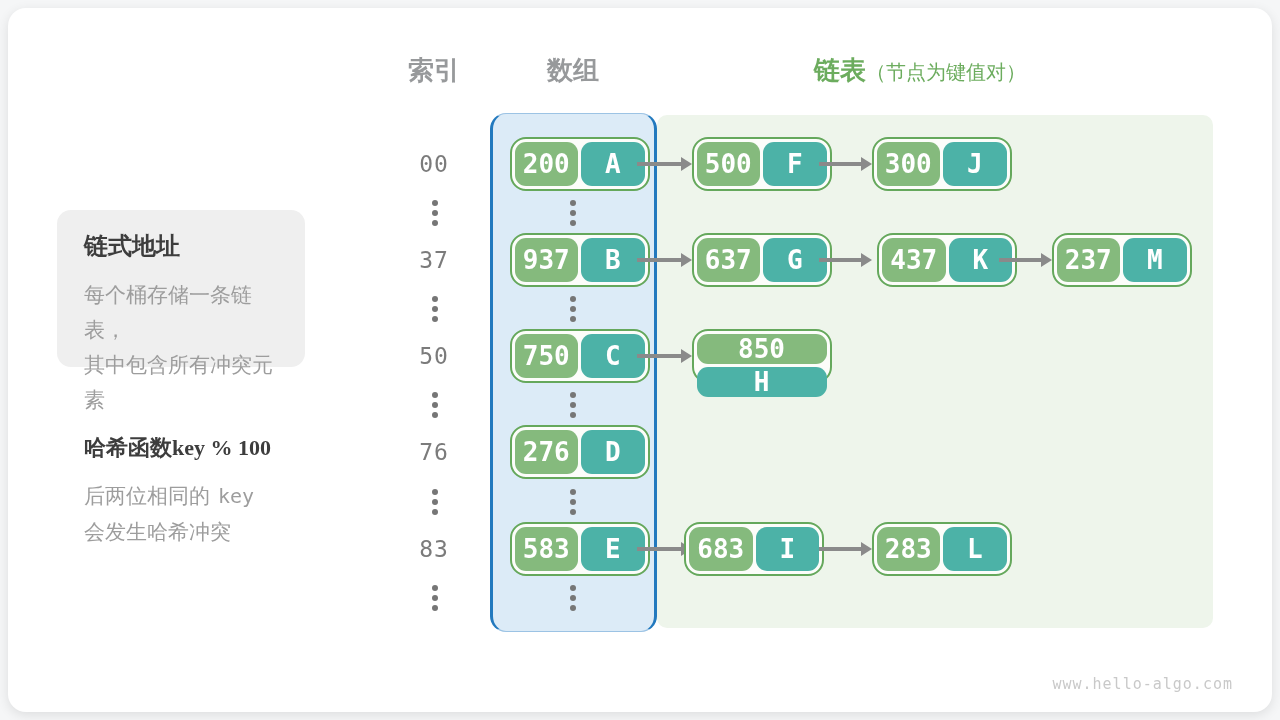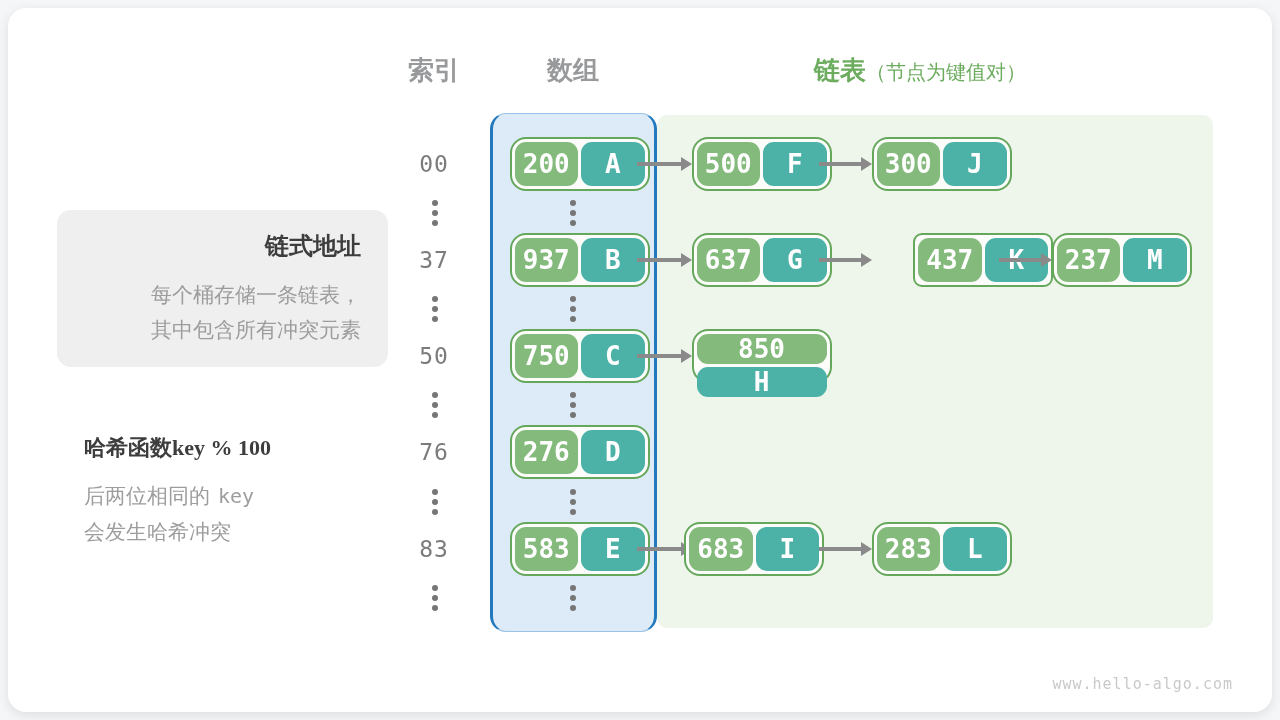--- a/index.html
+++ b/index.html
@@ -32,22 +32,22 @@
   .hdr{position:absolute;top:54px;font-weight:700;font-size:26px;color:var(--hdr-gray);
        text-align:center;line-height:32px;}
   #hdr-index{left:396px;width:76px;}
   #hdr-array{left:530px;width:86px;}
   .hdr-list{position:absolute;top:54px;left:640px;width:560px;display:flex;
             justify-content:center;align-items:baseline;line-height:32px;}
   .hdr-list-main{font-weight:700;font-size:26px;color:var(--green-text);}
   .hdr-list-note{font-weight:400;font-size:20px;color:var(--green-text);}
 
   
-  .note-box{position:absolute;left:57px;top:210px;width:331px;height:157px;
-            background:#efefef;border-radius:14px;box-sizing:border-box;padding:20px 27px;text-align:right;}
+  .note-box{position:absolute;left:57px;top:210px;width:248px;height:157px;
+            background:#efefef;border-radius:14px;box-sizing:border-box;padding:20px 27px;}
   .note-title{font-size:24px;font-weight:700;color:var(--dark-text);margin-bottom:15px;}
   .note-line{font-size:21px;color:var(--soft-text);line-height:35px;}
 
   
   .hash-note{position:absolute;left:84px;top:433px;}
   .hash-title{font-size:22px;font-weight:700;color:var(--dark-text);margin-bottom:15px;}
   .hash-title .code{font-family:Liberation Serif, serif;font-weight:700;margin-left:0;font-size:22px;}
   .hash-line{font-size:21px;color:var(--soft-text);line-height:35px;}
   .hash-line .code{font-family:var(--mono);margin-left:8px;font-size:20px;}
 
@@ -134,21 +134,21 @@
       <div class="node" style="left: 509.5px; top: 233px;">
         <span class="pill key">937</span>
         <span class="pill val">B</span>
       </div>
       <div class="arrow" style="left: 636.5px; top: 258px; width: 44px;"></div>
       <div class="node" style="left: 691.5px; top: 233px;">
         <span class="pill key">637</span>
         <span class="pill val">G</span>
       </div>
       <div class="arrow" style="left: 818.5px; top: 258px; width: 42px;"></div>
-      <div class="node" style="left: 913px; top: 233px; border-radius: 9px;">
+      <div class="node" style="left: 877px; top: 233px;">
         <span class="pill key">437</span>
         <span class="pill val">K</span>
       </div>
       <div class="arrow" style="left: 998.5px; top: 258px; width: 42px;"></div>
       <div class="node" style="left: 1051.5px; top: 233px;">
         <span class="pill key">237</span>
         <span class="pill val">M</span>
       </div>
       <div class="idx" style="left: 396px; top: 342px;">50</div>
       <div class="node" style="left: 509.5px; top: 329px;">

